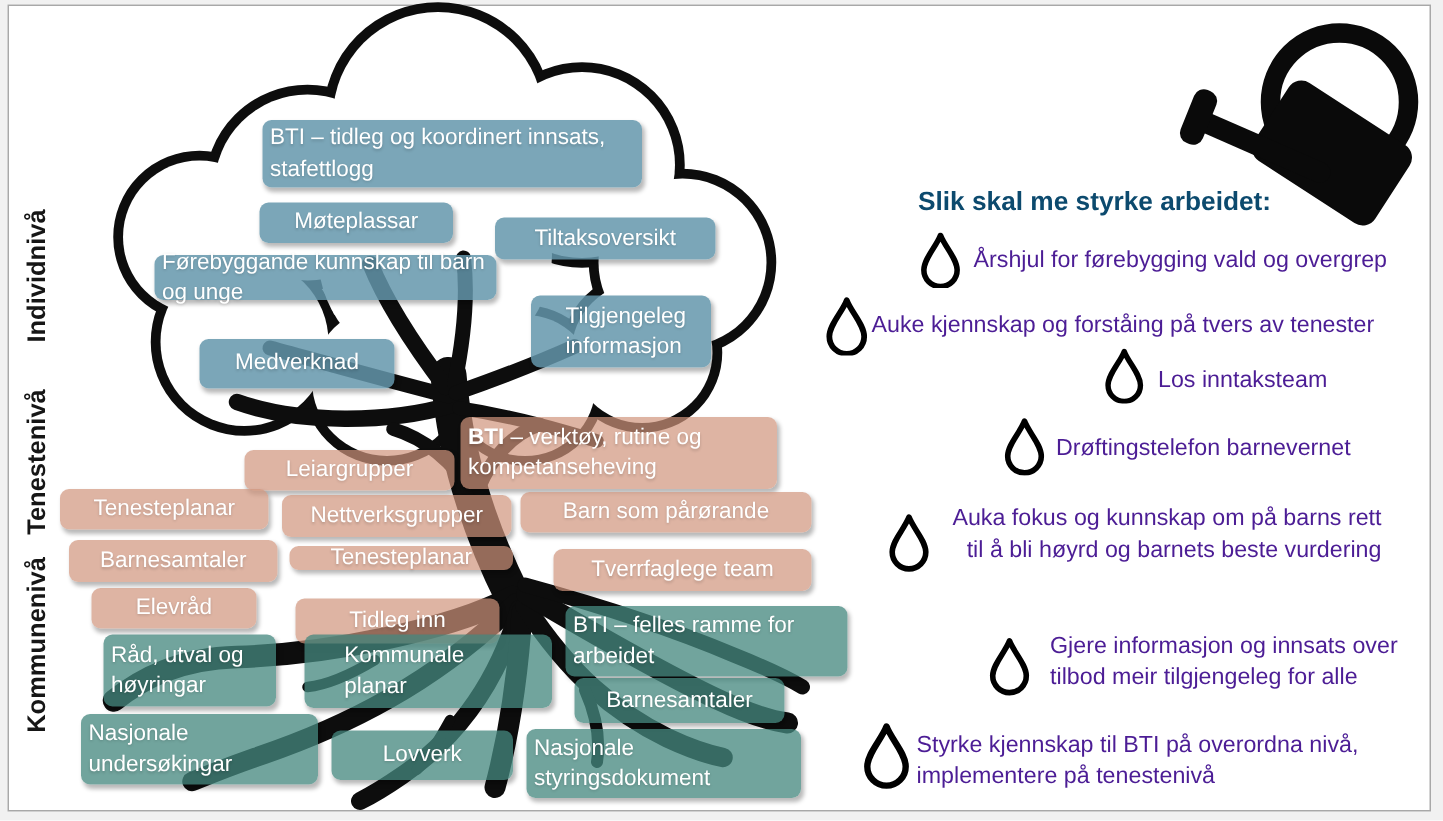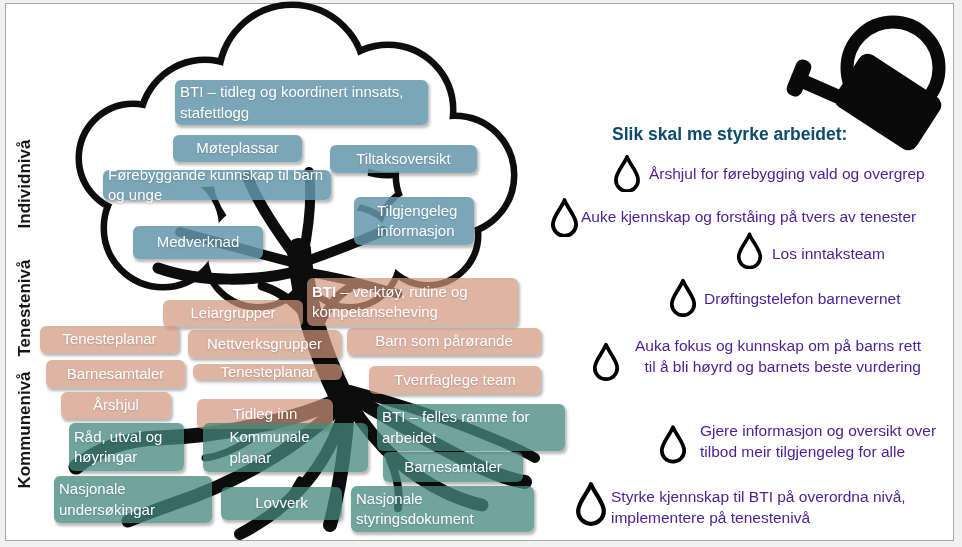--- a/index.html
+++ b/index.html
@@ -111,21 +111,21 @@
 <div class="box tan" style="left:307px;top:278px;width:211px;height:48px;">
   <span><b>BTI</b><span> – verktøy, rutine og kompetanseheving</span></span>
 </div>
 <div class="box tan" style="left:163px;top:300px;width:140px;height:27px;">Leiargrupper</div>
 <div class="box tan" style="left:40px;top:326px;width:139px;height:27px;">Tenesteplanar</div>
 <div class="box tan" style="left:188px;top:330px;width:153px;height:28px;">Nettverksgrupper</div>
 <div class="box tan" style="left:347px;top:328px;width:194px;height:27px;">Barn som pårørande</div>
 <div class="box tan" style="left:46px;top:360px;width:139px;height:28px;">Barnesamtaler</div>
 <div class="box tan" style="left:193px;top:364px;width:149px;height:16px;">Tenesteplanar</div>
 <div class="box tan" style="left:369px;top:366px;width:172px;height:28px;">Tverrfaglege team</div>
-<div class="box tan" style="left:61px;top:392px;width:110px;height:27px;">Årshjul</div>
+<div class="box tan" style="left:61px;top:392px;width:110px;height:27px;">Elevråd</div>
 <div class="box tan" style="left:197px;top:399px;width:136px;height:30px;">Tidleg inn</div>
 
 <div class="box teal" style="left:377px;top:404px;width:188px;height:47px;">BTI – felles ramme for arbeidet</div>
 <div class="box teal" style="left:69px;top:423px;width:115px;height:48px;">Råd, utval og høyringar</div>
 <div class="box teal" style="left:203px;top:423px;width:165px;height:49px;">
   <span style="max-width:112px;display:inline-block;">Kommunale planar</span>
 </div>
 <div class="box teal" style="left:383px;top:452px;width:140px;height:30px;">Barnesamtaler</div>
 <div class="box teal" style="left:54px;top:476px;width:158px;height:47px;">Nasjonale undersøkingar</div>
 <div class="box teal" style="left:221px;top:487px;width:121px;height:33px;">Lovverk</div>
@@ -161,18 +161,18 @@
 <div class="rp-text nowrap" style="left:704px;top:289px;">Drøftingstelefon barnevernet</div>
 
 <svg class="drop" style="left:592px;top:338px;" width="28" height="47" viewBox="0 0 30 40">
   <path d="M15,2 C18,10 27,19 27,27 a12,12 0 1,1 -24,0 C3,19 12,10 15,2 Z" fill="#fff" stroke="#000" stroke-width="4" stroke-linejoin="round"></path>
 </svg>
 <div class="rp-text" style="left:629px;top:336px;width:292px;text-align:right;">Auka fokus og kunnskap om på barns rett til å bli høyrd og barnets beste vurdering</div>
 
 <svg class="drop" style="left:659px;top:420px;" width="28" height="48" viewBox="0 0 30 40">
   <path d="M15,2 C18,10 27,19 27,27 a12,12 0 1,1 -24,0 C3,19 12,10 15,2 Z" fill="#fff" stroke="#000" stroke-width="4" stroke-linejoin="round"></path>
 </svg>
-<div class="rp-text" style="left:700px;top:421px;width:240px;">Gjere informasjon og oversikt over tilbod meir tilgjengeleg for alle</div>
+<div class="rp-text" style="left:700px;top:421px;width:240px;">Gjere informasjon og innsats over tilbod meir tilgjengeleg for alle</div>
 
 <svg class="drop" style="left:575px;top:480px;" width="32" height="47" viewBox="0 0 30 40">
   <path d="M15,2 C18,10 27,19 27,27 a12,12 0 1,1 -24,0 C3,19 12,10 15,2 Z" fill="#fff" stroke="#000" stroke-width="4" stroke-linejoin="round"></path>
 </svg>
 <div class="rp-text" style="left:611px;top:487px;width:334px;">Styrke kjennskap til BTI på overordna nivå, implementere på tenestenivå</div>
 
 </body></html>

